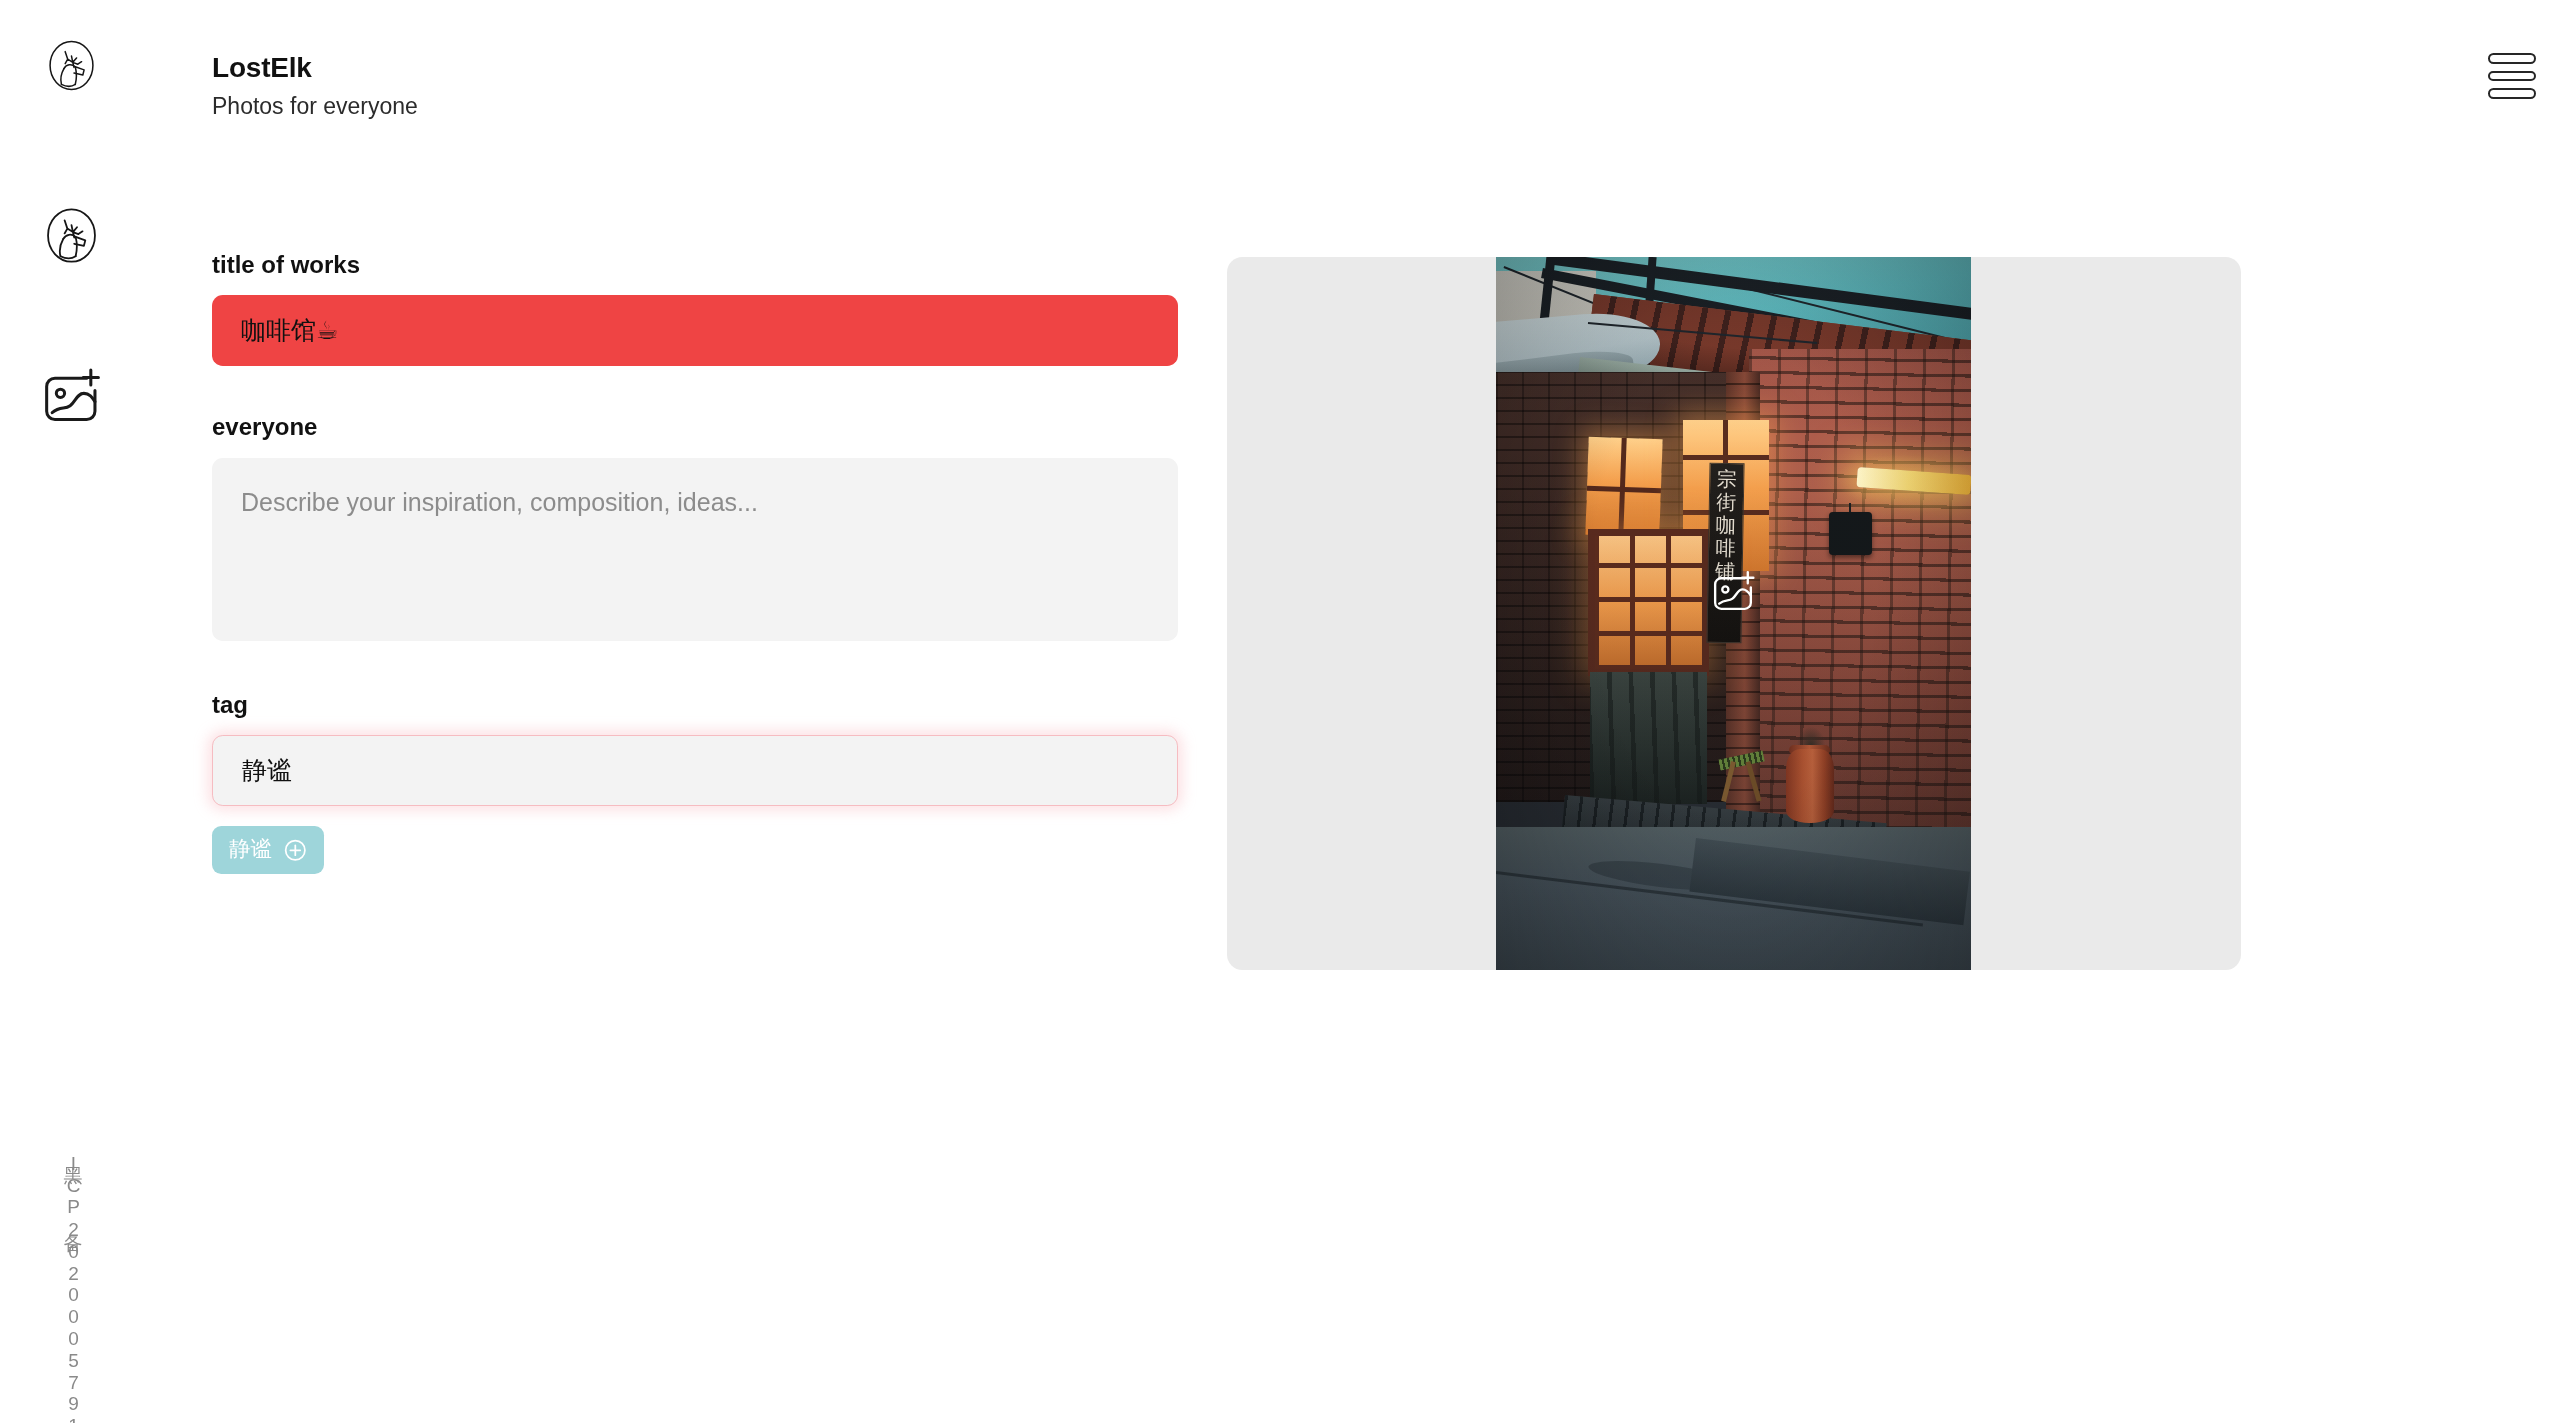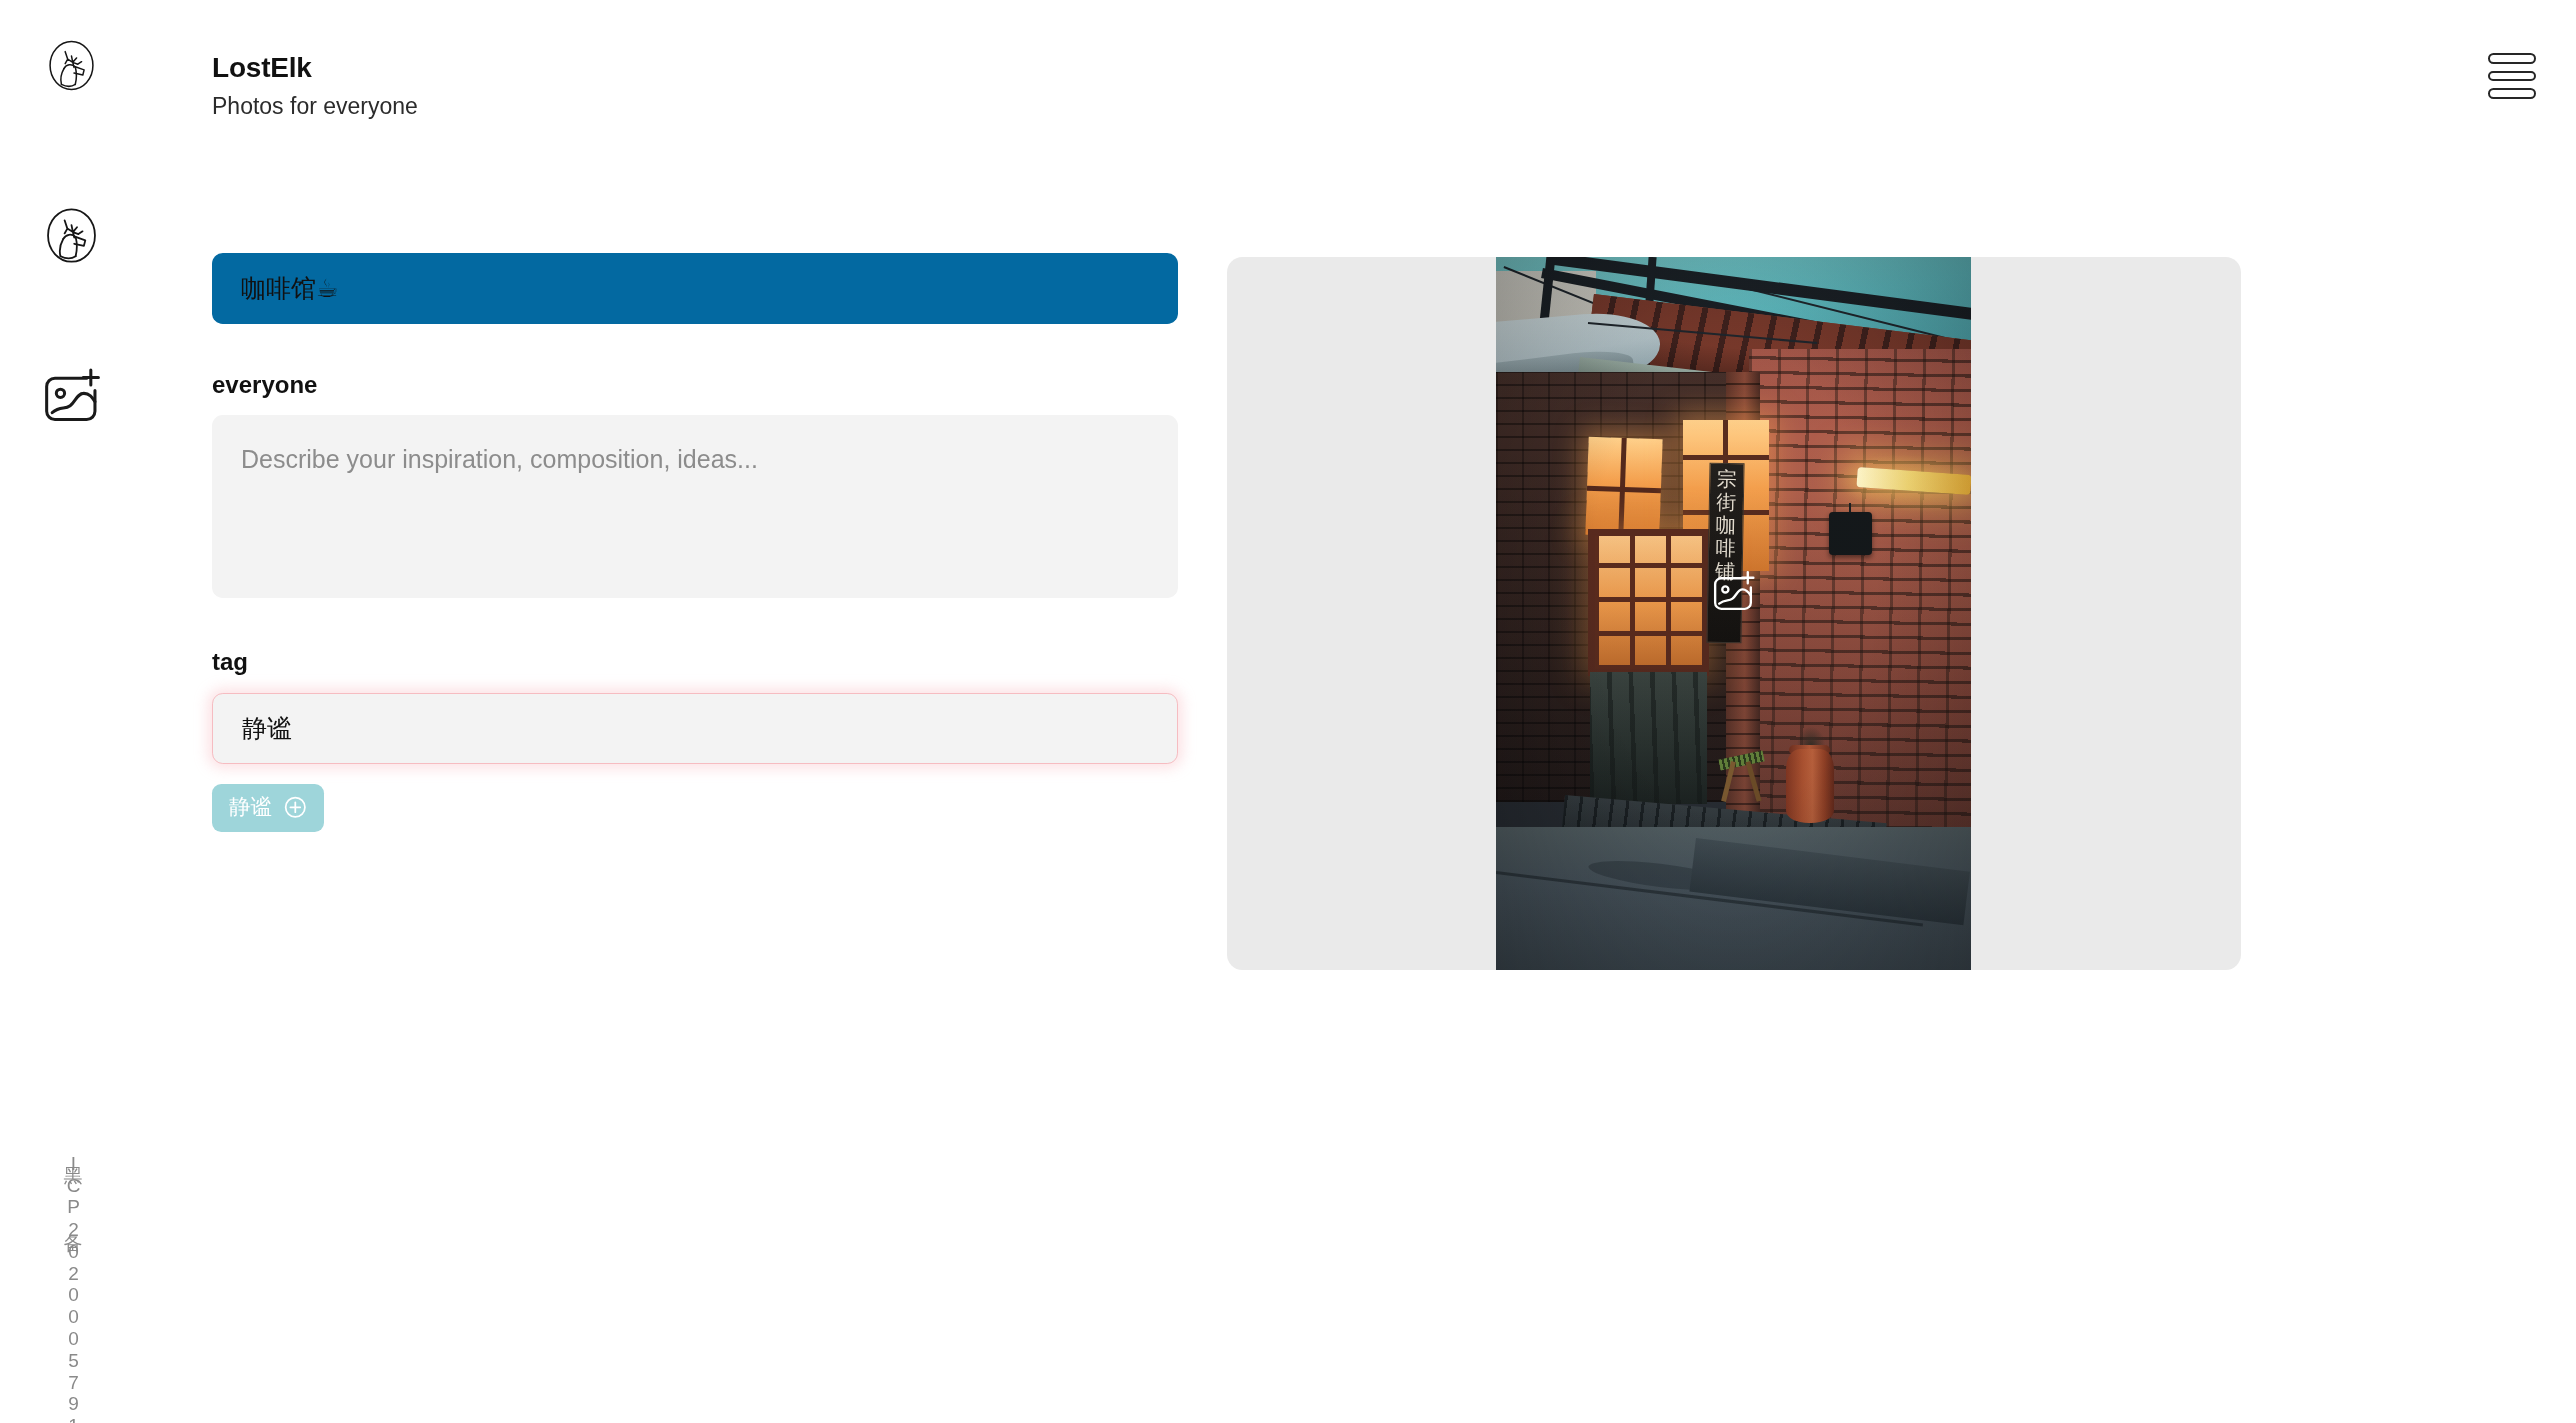--- a/index.html
+++ b/index.html
@@ -142,21 +142,21 @@
     font-size: 24px;
     font-weight: bold;
     color: #111111;
     line-height: 1;
     margin-bottom: 18.4px;
   }
 
   .input-box {
     width: 966px;
     height: 71px;
-    background: #0369a1;
+    background: #ef4444;
     border: 0;
     border-radius: 10.8px;
     padding: 0 29px;
     display: flex;
     align-items: center;
     font-family: inherit;
     font-size: 25px;
     color: #111111;
     outline: none;
     cursor: text;
@@ -545,20 +545,21 @@
         <path d="M22 72 C34 62 40 68 48 62 C56 56 58 44 68 44 C76 44 80 50 84 56"></path>
         <path d="M78 10 V32 M67 21 H89"></path>
       </svg>
     </div>
 
     <div class="icp">黑ICP备2020005791号</div>
   </div>
 
   <div class="form">
 
+    <div class="field-label">title of works</div>
     <div class="input-box">咖啡馆☕</div>
 
     <div class="gap-lg"></div>
 
     <div class="field-label">everyone</div>
     <textarea class="textarea-box" placeholder="Describe your inspiration, composition, ideas..." style=""></textarea>
 
     <div class="gap-lg"></div>
 
     <div class="field-label">tag</div>

